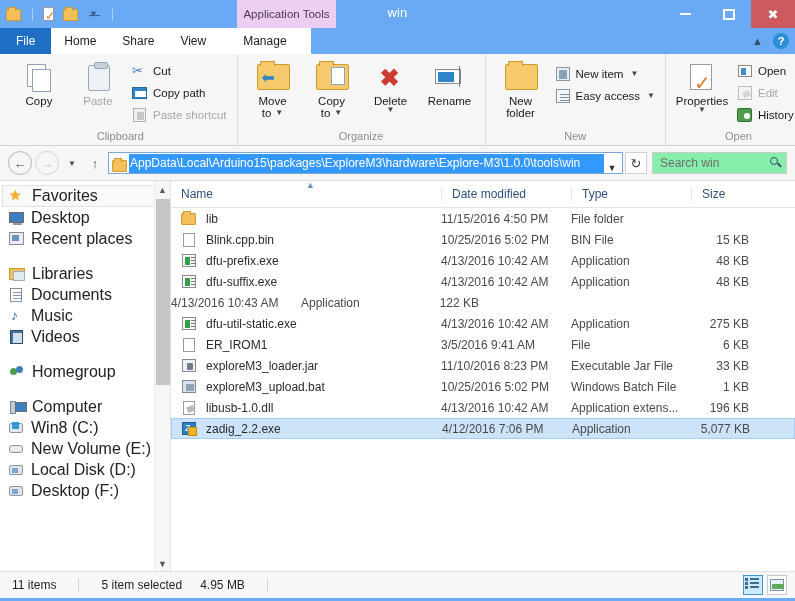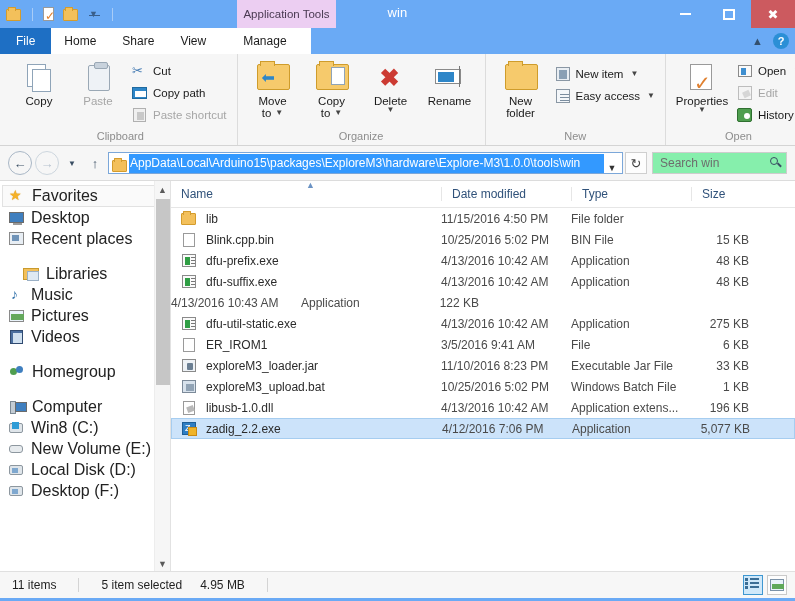--- a/index.html
+++ b/index.html
@@ -554,37 +554,37 @@
         </div>
         <div class="navitem indent">
           <span class="nico">
               <span class="recent"></span>
             </span>
           <span class="nlbl">Recent places</span>
         </div>
 
         <div class="navgap"></div>
 
-        <div class="navitem" style="padding-left:23px;">
+        <div class="navitem" style="padding-left:9px;">
           <span class="nico">
               <span class="liblib"></span>
             </span>
           <span class="nlbl">Libraries</span>
         </div>
         <div class="navitem indent">
           <span class="nico">
+              <span class="docico"></span>
+            </span>
+          <span class="nlbl">Documents</span>
+        </div>
+        <div class="navitem indent">
+          <span class="nico">
               <span class="musico">♪</span>
             </span>
           <span class="nlbl">Music</span>
-        </div>
-        <div class="navitem indent">
-          <span class="nico">
-              <span class="picico"></span>
-            </span>
-          <span class="nlbl">Pictures</span>
         </div>
         <div class="navitem indent">
           <span class="nico">
               <span class="vidico"></span>
             </span>
           <span class="nlbl">Videos</span>
         </div>
 
         <div class="navgap"></div>
 

